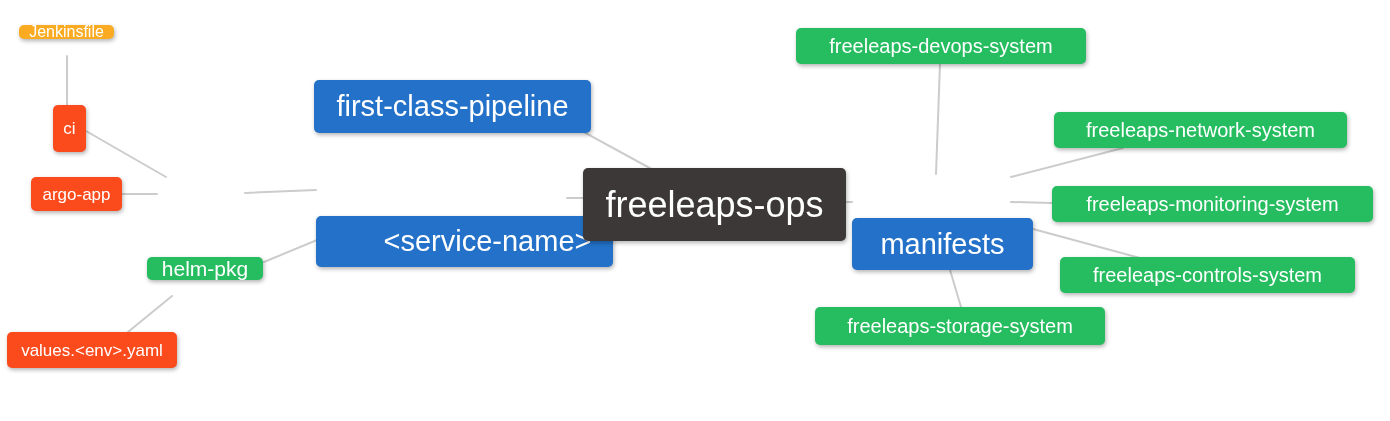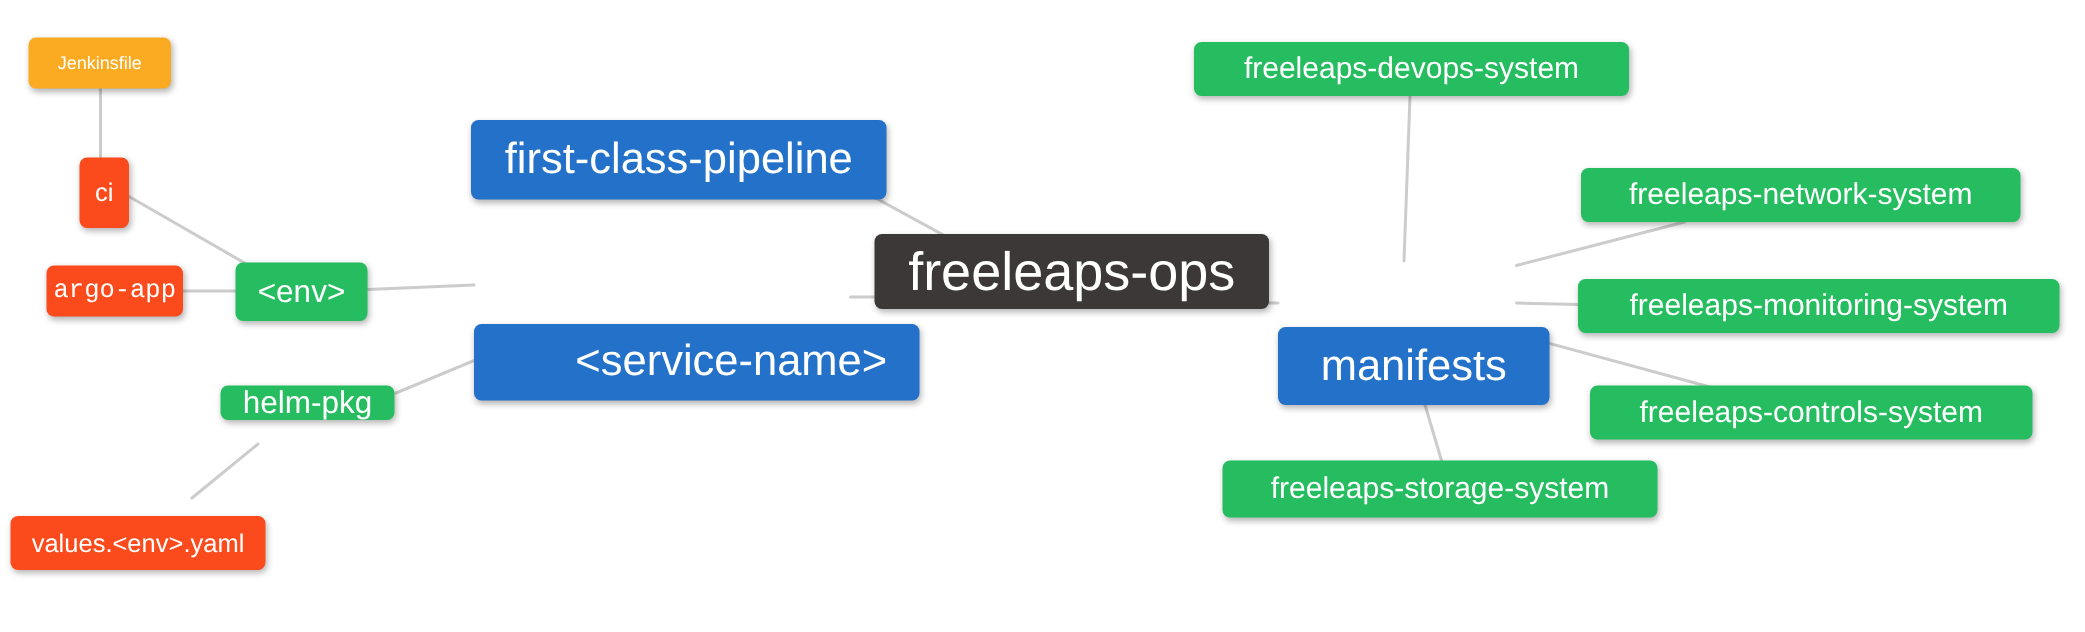--- a/index.html
+++ b/index.html
@@ -34,29 +34,29 @@
     white-space: nowrap;
     cursor: default;
     line-height: 1;
   }
   .c-root   { background: #3b3837; }
   .c-blue   { background: #2371c8; margin-top: 44px; }
   .c-green  { background: #25bd5f; }
   .c-red    { background: #fb4b1c; }
   .c-orange { background: #fbab21; }
 
-  #n-jenkinsfile          { left: 19px;   top: 25px;  width: 95px;  height: 34px; font-size: 12px; }
+  #n-jenkinsfile          { left: 19px;   top: 25px;  width: 95px;  height: 14px; font-size: 16px; }
   #n-ci                   { left: 53px;   top: 105px; width: 33px;  height: 47px; font-size: 17px; }
-  #n-argo-app             { left: 31px;   top: 177px; width: 91px;  height: 34px; font-size: 17px; font-family: Liberation Mono, monospace; }
+  #n-argo-app             { left: 31px;   top: 177px; width: 91px;  height: 34px; font-size: 17px; }
   #n-env                  { left: 157px;  top: 175px; width: 88px;  height: 39px; font-size: 21px; }
   #n-helm-pkg             { left: 147px;  top: 257px; width: 116px; height: 23px; font-size: 21px; }
-  #n-values-env-yaml      { left: 7px;    top: 344px; width: 170px; height: 36px; font-size: 17px; }
+  #n-values-env-yaml      { left: 7px;    top: 332px; width: 170px; height: 36px; font-size: 17px; }
   #n-first-class-pipeline { left: 314px;  top: 36px;  width: 277px; height: 53px; font-size: 29px; }
   #n-service-name         { left: 316px;  top: 172px; width: 251px; height: 51px; font-size: 29px; padding-left: 46px; }
-  #n-freeleaps-ops        { left: 583px;  top: 156px; width: 263px; height: 50px; font-size: 36px; }
+  #n-freeleaps-ops        { left: 583px;  top: 168px; width: 263px; height: 73px; font-size: 36px; }
   #n-manifests            { left: 852px;  top: 174px; width: 181px; height: 52px; font-size: 29px; }
   #n-devops-system        { left: 796px;  top: 28px;  width: 290px; height: 36px; font-size: 20px; }
   #n-network-system       { left: 1054px; top: 112px; width: 293px; height: 36px; font-size: 20px; }
   #n-monitoring-system    { left: 1052px; top: 186px; width: 321px; height: 36px; font-size: 20px; }
   #n-controls-system      { left: 1060px; top: 257px; width: 295px; height: 36px; font-size: 20px; }
   #n-storage-system       { left: 815px;  top: 307px; width: 290px; height: 38px; font-size: 20px; }
 </style>
 </head>
 <body>
 
@@ -77,21 +77,20 @@
       <line x1="1011" y1="177" x2="1123" y2="148"></line>
       <line x1="1011" y1="202" x2="1052" y2="203"></line>
       <line x1="1011" y1="223" x2="1140" y2="258"></line>
       <line x1="937" y1="226" x2="961" y2="307"></line>
     </g>
   </svg>
 
   <div class="node c-orange" id="n-jenkinsfile">Jenkinsfile</div>
   <div class="node c-red" id="n-ci">ci</div>
   <div class="node c-red" id="n-argo-app">argo-app</div>
-  <div class="node c-green" id="n-env">&lt;env&gt;</div>
   <div class="node c-green" id="n-helm-pkg">helm-pkg</div>
   <div class="node c-red" id="n-values-env-yaml">values.&lt;env&gt;.yaml</div>
   <div class="node c-blue" id="n-first-class-pipeline">first-class-pipeline</div>
   <div class="node c-blue" id="n-service-name">&lt;service-name&gt;</div>
   <div class="node c-root" id="n-freeleaps-ops">freeleaps-ops</div>
   <div class="node c-blue" id="n-manifests">manifests</div>
   <div class="node c-green" id="n-network-system">freeleaps-network-system</div>
   <div class="node c-green" id="n-devops-system">freeleaps-devops-system</div>
   <div class="node c-green" id="n-monitoring-system">freeleaps-monitoring-system</div>
   <div class="node c-green" id="n-controls-system">freeleaps-controls-system</div>

